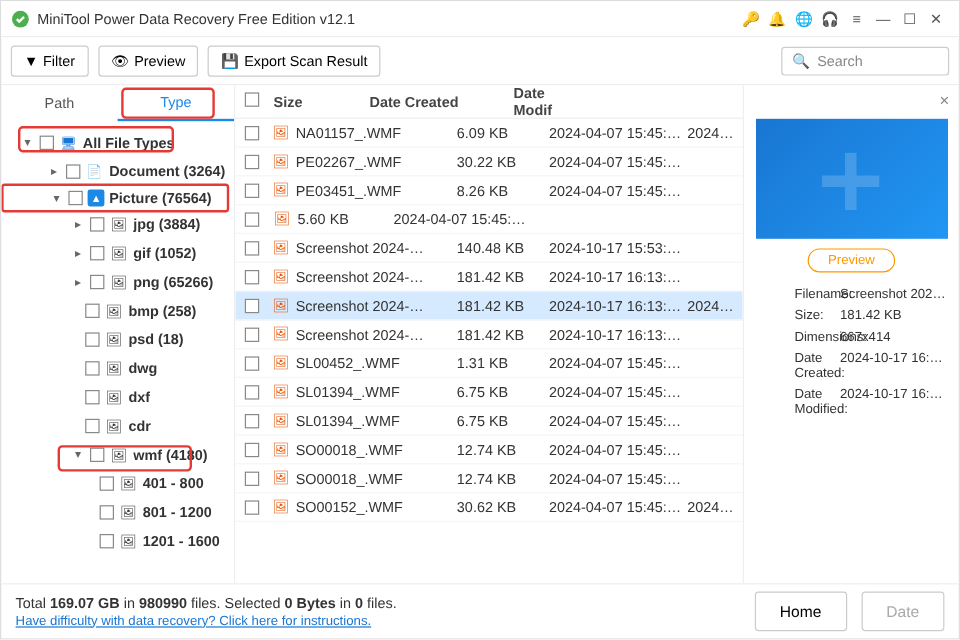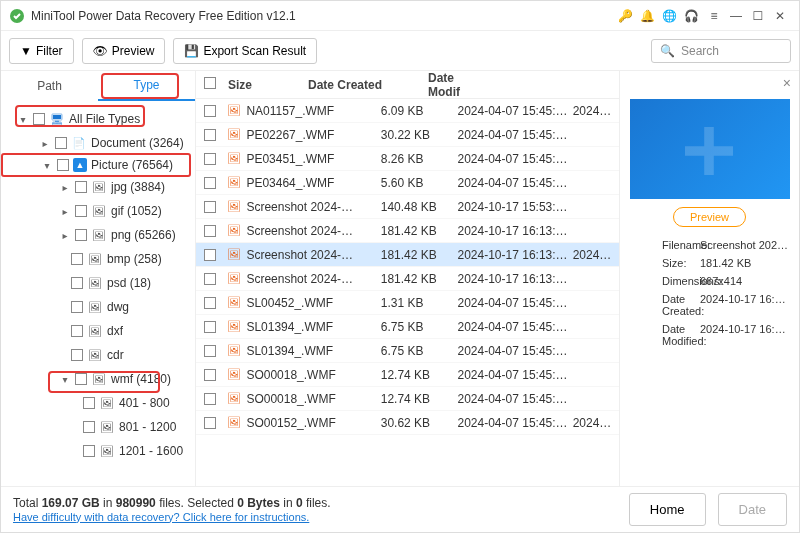--- a/index.html
+++ b/index.html
@@ -22,21 +22,21 @@
 .tab { flex: 1; display: flex; align-items: center; justify-content: center; font-size: 12px; cursor: pointer; color: #555; }
 .tab.active { color: #1e88e5; border-bottom: 2px solid #1e88e5; }
 .redbox { position: absolute; border: 2px solid #e53935; pointer-events: none; }
 .tree { flex: 1; overflow-y: auto; padding: 6px 0; position: relative; }
 .tn { display: flex; align-items: center; height: 24px; cursor: pointer; gap: 4px; }
 .arrow { width: 12px; text-align: center; color: #666; font-size: 10px; }
 .cb { width: 12px; height: 12px; border: 1px solid #888; background: #fff; display: inline-block; }
 .ficon { width: 16px; height: 14px; display: inline-flex; align-items: center; justify-content: center; font-size: 11px; }
 .ficon.blue { color: #1976d2; }
 .ficon.pic { background: #1e88e5; color: #fff; border-radius: 2px; font-size: 9px; width:14px;}
-.tn-label { white-space: nowrap; overflow: hidden; text-overflow: ellipsis; }
+.tn-label { white-space: nowrap; overflow: hidden; text-overflow: ellipsis; font-weight: bold; }
 .tn.sel-pic { border: 2px solid #e53935; margin: -2px 4px -2px 0; border-radius: 3px; }
 .list-col { flex: 1; display: flex; flex-direction: column; overflow: hidden; }
 .lhead { display: flex; height: 28px; align-items: center; font-size: 12px; font-weight: 600; color: #444; border-bottom: 1px solid #eee; padding: 0 8px; }
 .lhead .cbc { width: 24px; }
 .lhead .c-name { width: 160px; }
 .lhead .c-size { width: 80px; }
 .lhead .c-date { width: 120px; }
 .lhead .c-mod { width: 60px; }
 .lbody { flex: 1; overflow-y: auto; }
 .lrow { display: flex; height: 24px; align-items: center; padding: 0 8px; cursor: pointer; border-bottom: 1px solid #f6f6f6; }
@@ -239,21 +239,20 @@
             <span class="c-name">PE03451_.WMF</span>
             <span class="c-size">8.26 KB</span>
             <span class="c-date">2024-04-07 15:45:…</span>
             <span class="c-mod"></span>
           </div>
           <div class="lrow">
             <span class="cbc">
               <span class="cb"></span>
             </span>
             <span class="ic">🖼</span>
-            <span class="c-name">PE03464_.WMF</span>
             <span class="c-size">5.60 KB</span>
             <span class="c-date">2024-04-07 15:45:…</span>
             <span class="c-mod"></span>
           </div>
           <div class="lrow">
             <span class="cbc">
               <span class="cb"></span>
             </span>
             <span class="ic">🖼</span>
             <span class="c-name">Screenshot 2024-…</span>

